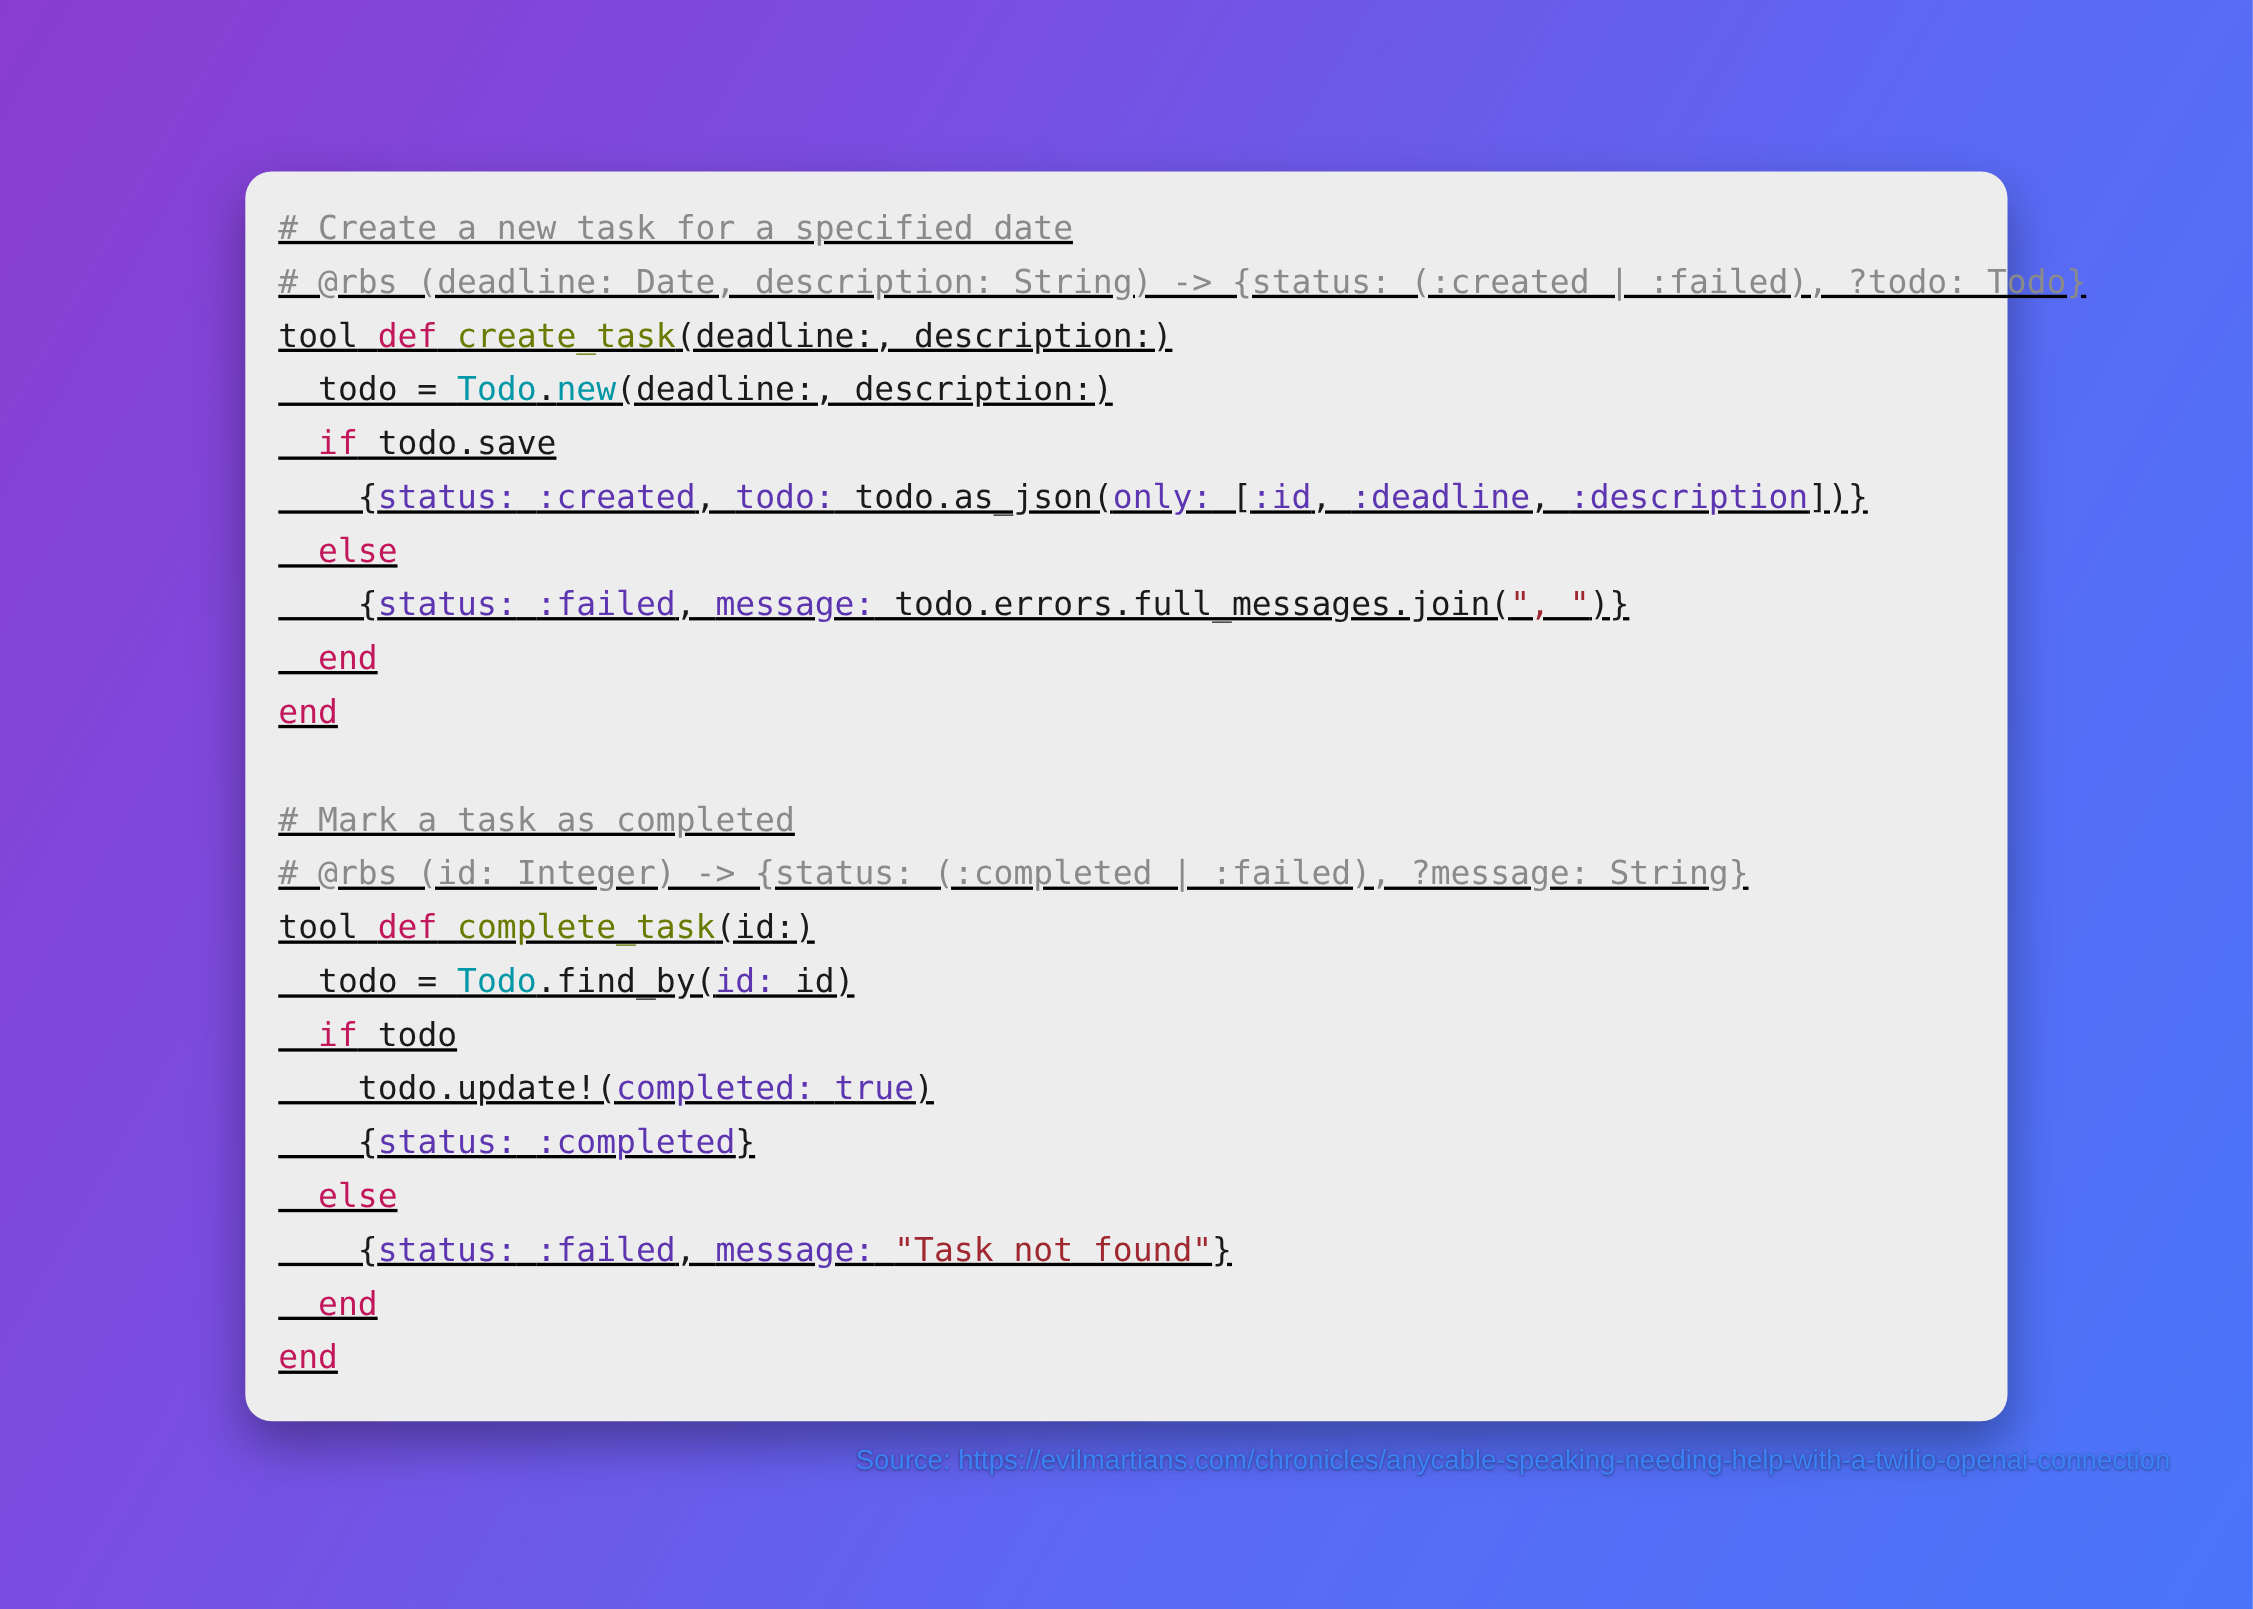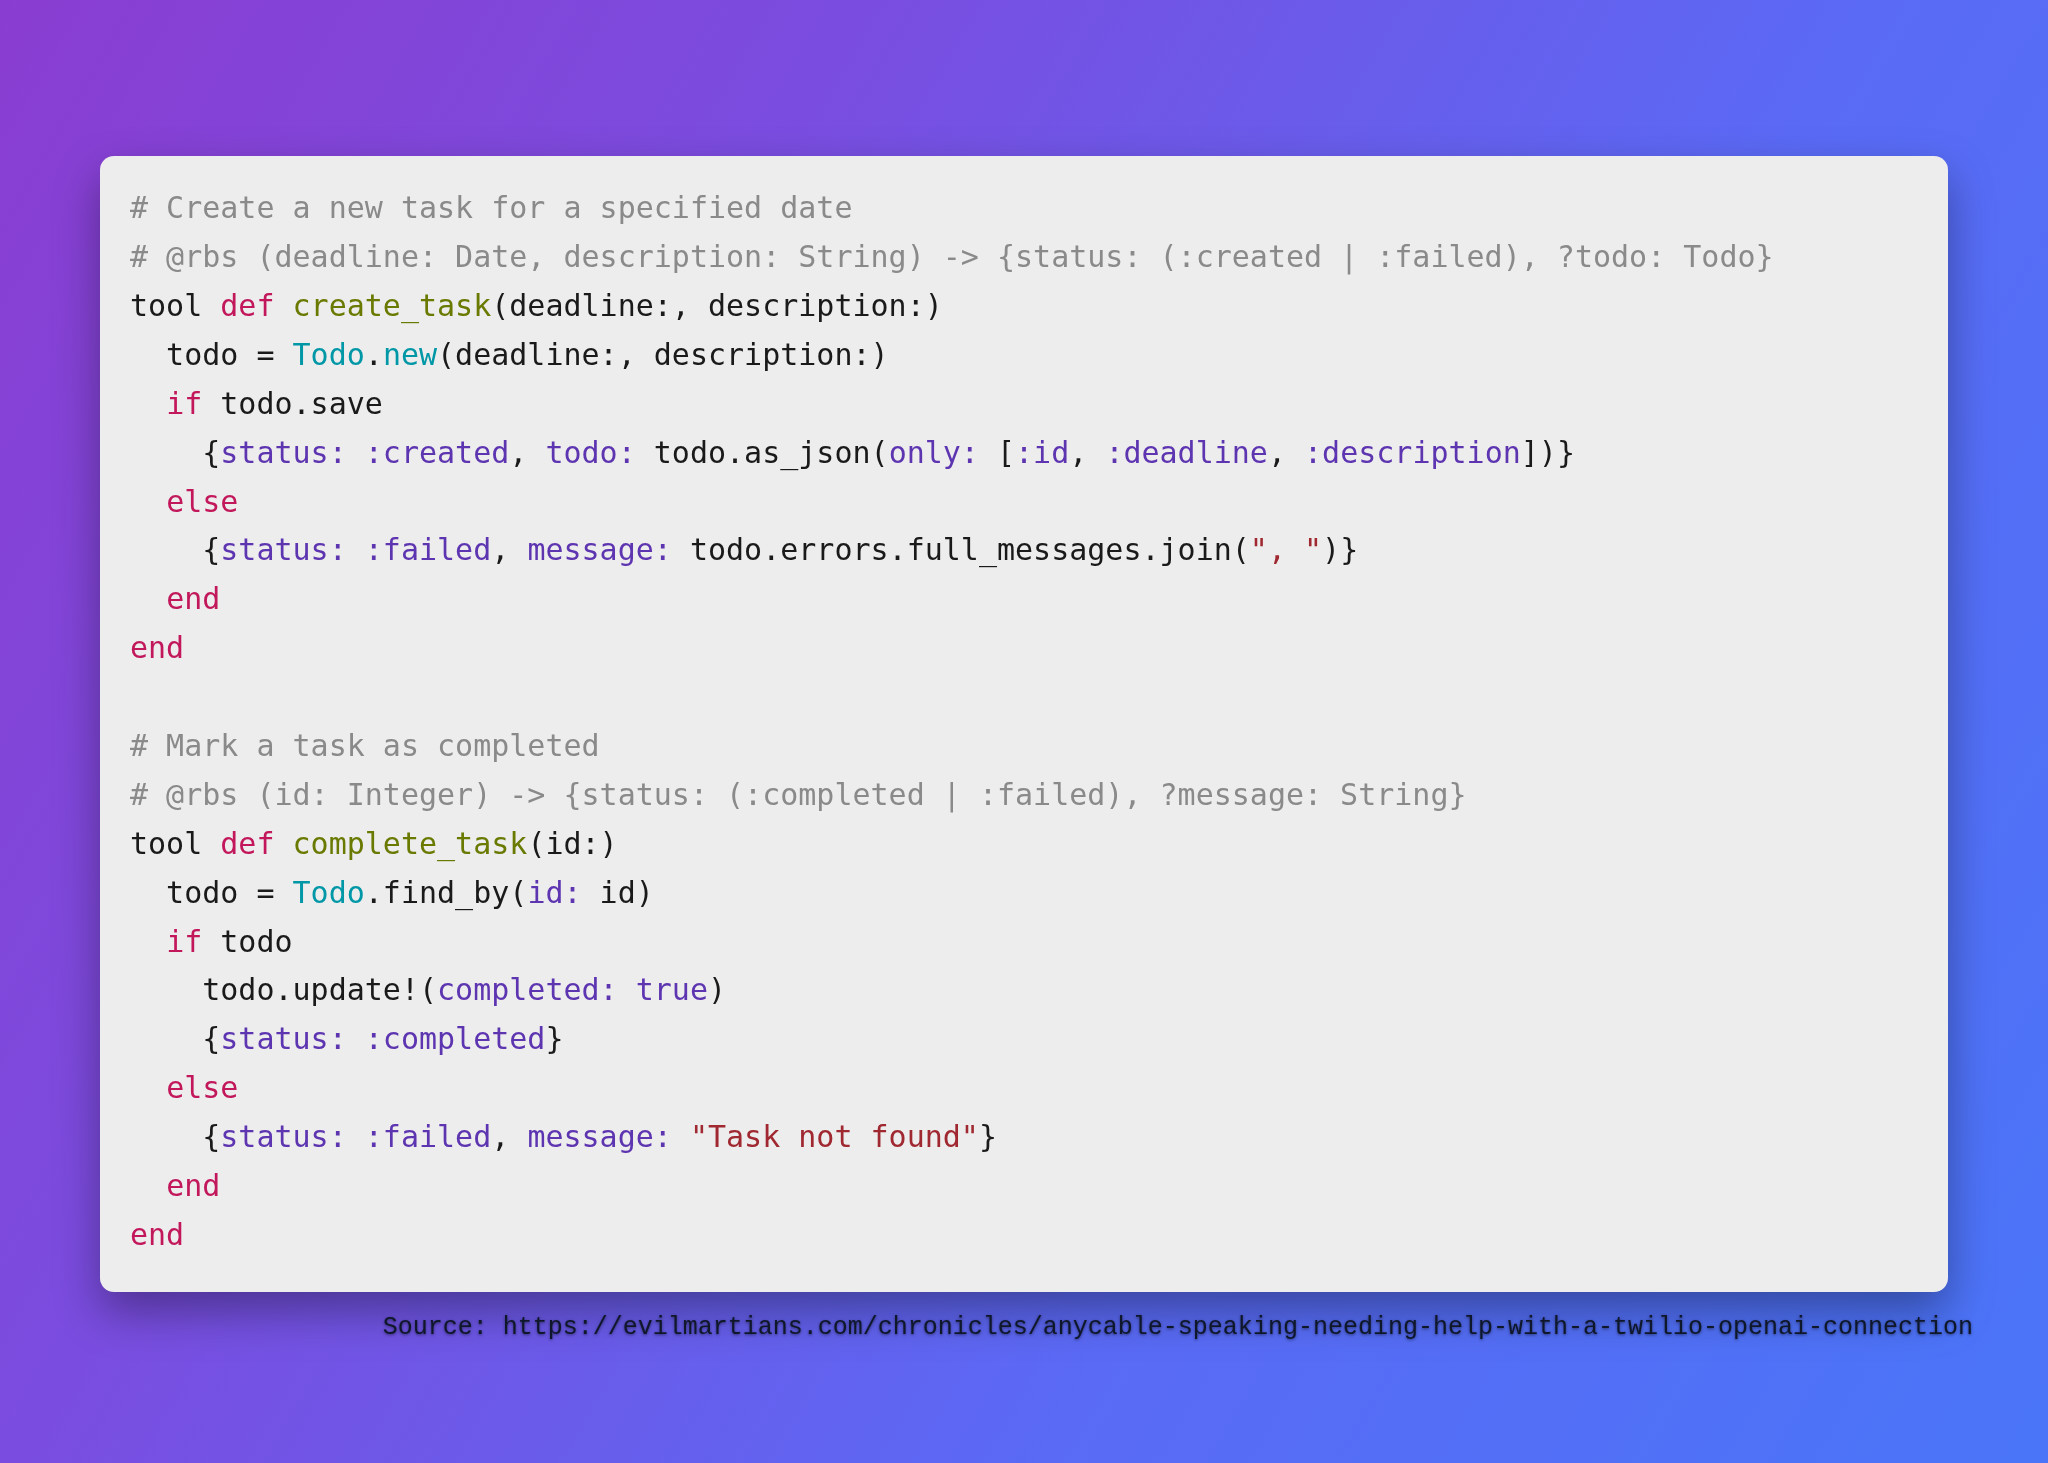--- a/index.html
+++ b/index.html
@@ -7,26 +7,27 @@
       width: 2048px;
       height: 1463px;
       background: linear-gradient(120deg, #8a3dd1 0%, #7a4de0 30%, #5a6af5 65%, #4a75f8 100%);
       display: flex;
       align-items: center;
       justify-content: center;
       font-family: ui-monospace, "SF Mono", Menlo, Consolas, monospace;
       position: relative;
     }
     .card {
-      width: 1848px;
+      width: 1602px;
       background: #ededed;
-      border-radius: 14px;
+      border-radius: 24px;
       padding: 28px 30px 32px 30px;
       box-shadow: 0 20px 45px rgba(0,0,0,0.35);
       margin-top: -15px;
+      text-decoration: underline;
     }
     pre {
       font-family: ui-monospace, "SF Mono", Menlo, Consolas, monospace;
       font-size: 30px;
       line-height: 1.63;
       white-space: pre;
       color: #1a1a1a;
     }
     .c-comment { color: #8a8a8a; }
     .c-kw { color: #c2185b; }
@@ -34,22 +35,22 @@
     .c-class { color: #0097a7; }
     .c-method { color: #0097a7; }
     .c-sym { color: #5e35b1; }
     .c-key { color: #5e35b1; }
     .c-str { color: #a02830; }
     .c-bool { color: #5e35b1; }
     .source {
       position: absolute;
       right: 75px;
       top: 1313px;
-      color: #0f172a;
-      font-family: Liberation Mono, monospace;
+      color: #3b82f6;
+      font-family: Liberation Sans, sans-serif;
       font-size: 25px;
       text-shadow: 0 1px 3px rgba(0,0,0,0.5);
     }
   </style>
 </head>
 <body>
 
 <div class="card">
 <pre><span class="c-comment"># Create a new task for a specified date</span>
 <span class="c-comment"># @rbs (deadline: Date, description: String) -&gt; {status: (:created | :failed), ?todo: Todo}</span>

